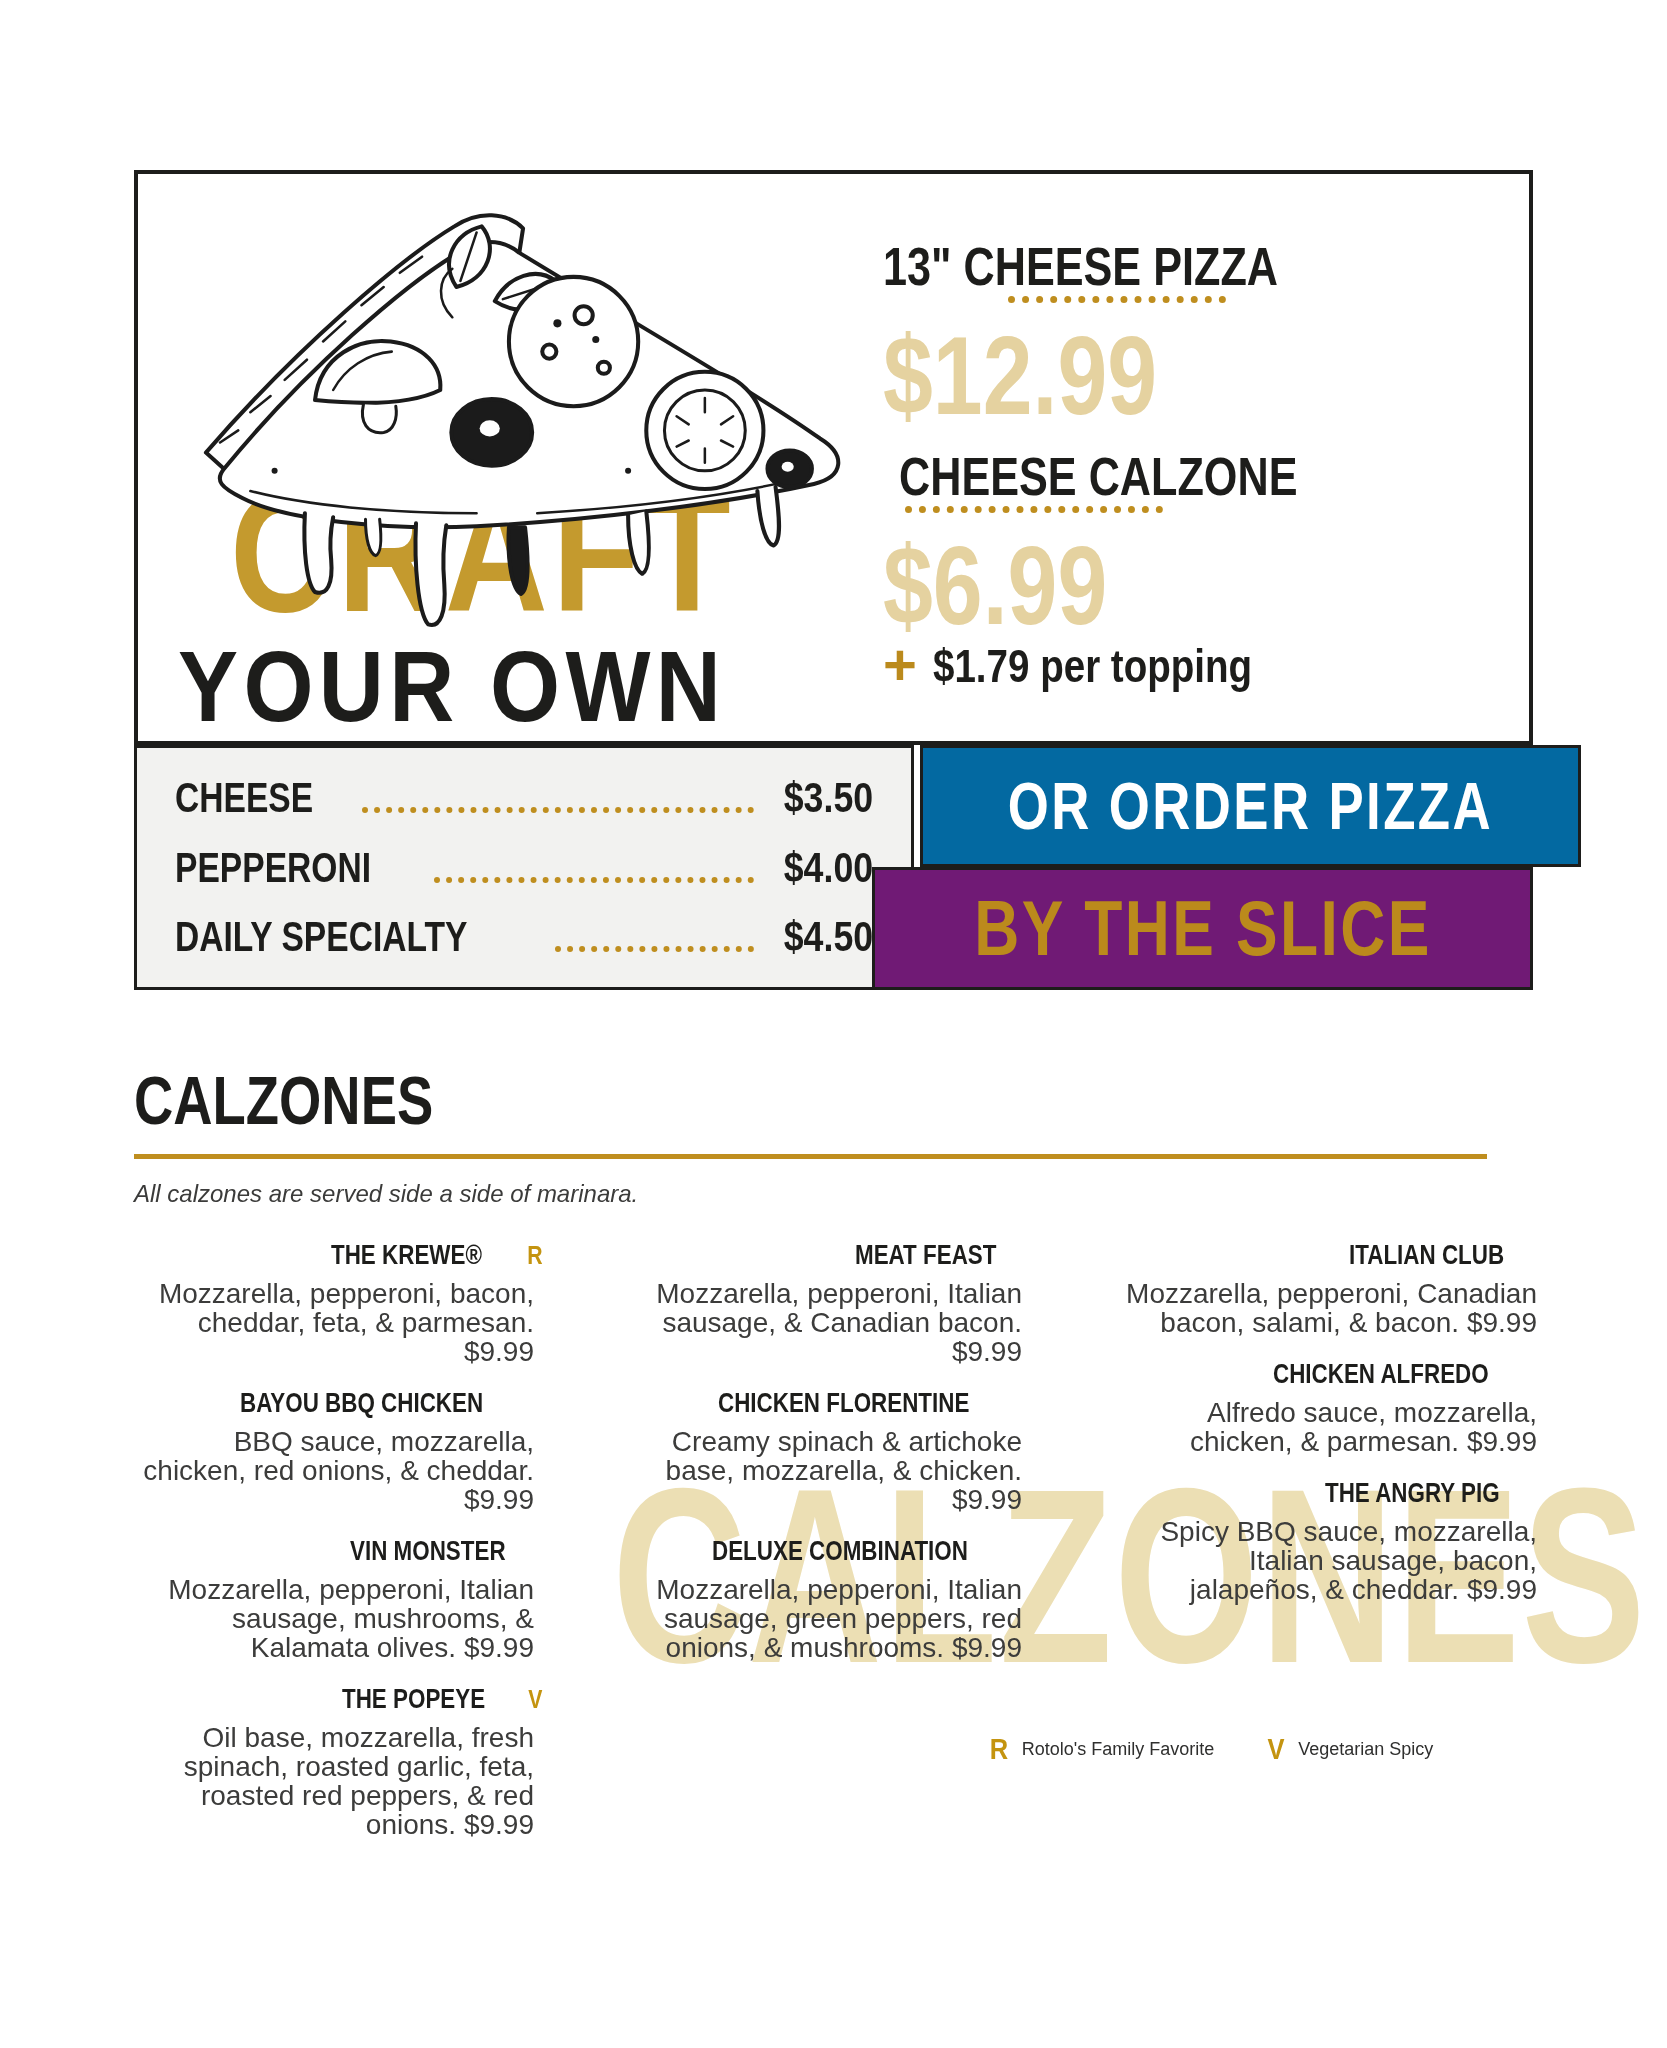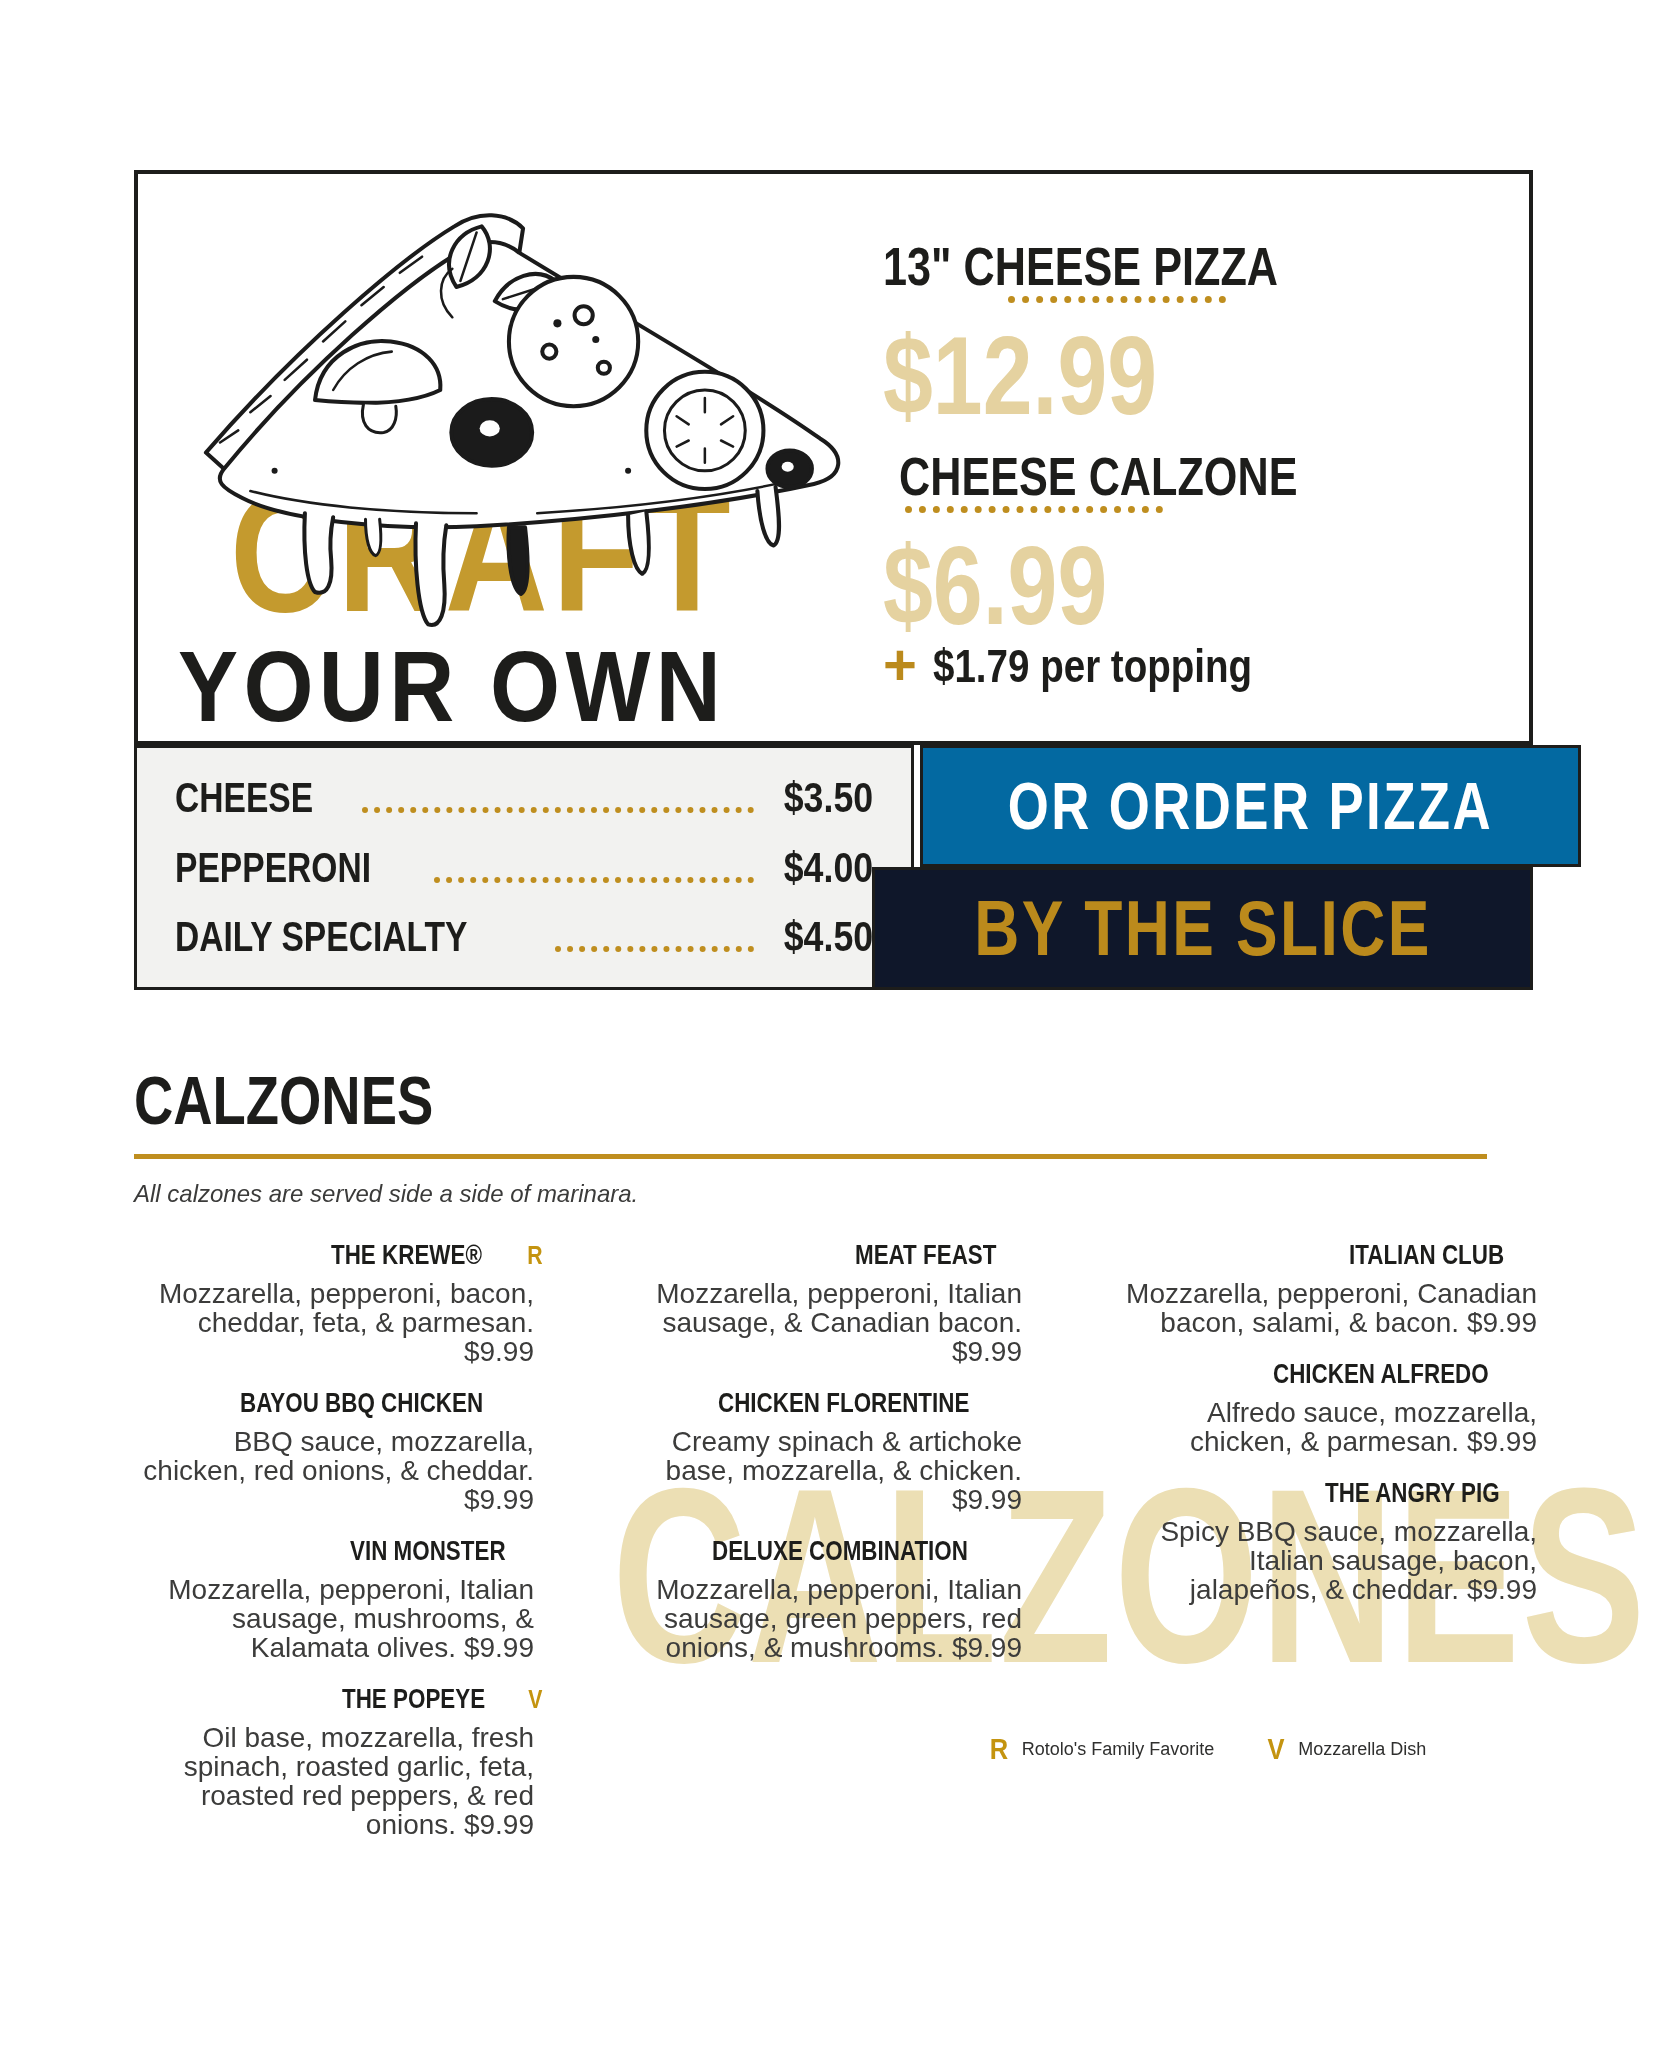--- a/index.html
+++ b/index.html
@@ -44,21 +44,21 @@
   .sp-row { display:flex; align-items:flex-end; }
   .sp-name { font-size:42px; color:#1d1d1b; }
   .sp-row .dots { flex:1; border-bottom:6px dotted #bf8e1f; margin:0 14px 9px 14px; }
   .sp-price { font-size:42px; color:#1d1d1b; font-weight:bold; transform:scaleX(0.85); transform-origin:100% 60%; display:inline-block; }
 
   .banner-gold { position:absolute; left:920px; top:745px; width:661px; height:122px;
                  background:#0369a1; border:3px solid #1d1d1b;
                  display:flex; align-items:center; justify-content:center; }
   .banner-gold .txt { color:#ffffff; font-size:66px; letter-spacing:3px; }
   .banner-gray { position:absolute; left:872px; top:867px; width:661px; height:123px;
-                 background:#0f172a; border:3px solid #1d1d1b;
+                 background:#701a75; border:3px solid #1d1d1b;
                  display:flex; align-items:center; justify-content:center; }
   .banner-gray .txt { color:#bb8a1c; font-size:78px; letter-spacing:3px; }
 
   
   .section-title { position:absolute; left:134px; top:1066px; font-size:68px; color:#1d1d1b; line-height:1; }
   .gold-rule { position:absolute; left:134px; top:1154px; width:1353px; height:5px; background:#bf8e1f; }
   .section-note { position:absolute; left:134px; top:1180px; font-size:24px; font-style:italic; color:#3b3b3a; }
 
   .watermark { position:absolute; left:612px; top:1452px; z-index:1;
                font-size:248px; line-height:1; color:#ecdfb4; font-weight:bold;
@@ -240,17 +240,17 @@
     </div>
   </div>
 
   <div class="legend">
     <div class="legend-entry">
       <span class="legend-badge">R</span>
       <span class="legend-label">Rotolo's Family Favorite</span>
     </div>
     <div class="legend-entry">
       <span class="legend-badge">V</span>
-      <span class="legend-label">Mozzarella Dish</span>
+      <span class="legend-label">Vegetarian Spicy</span>
     </div>
   </div>
 
 </div>
 
 </body></html>

